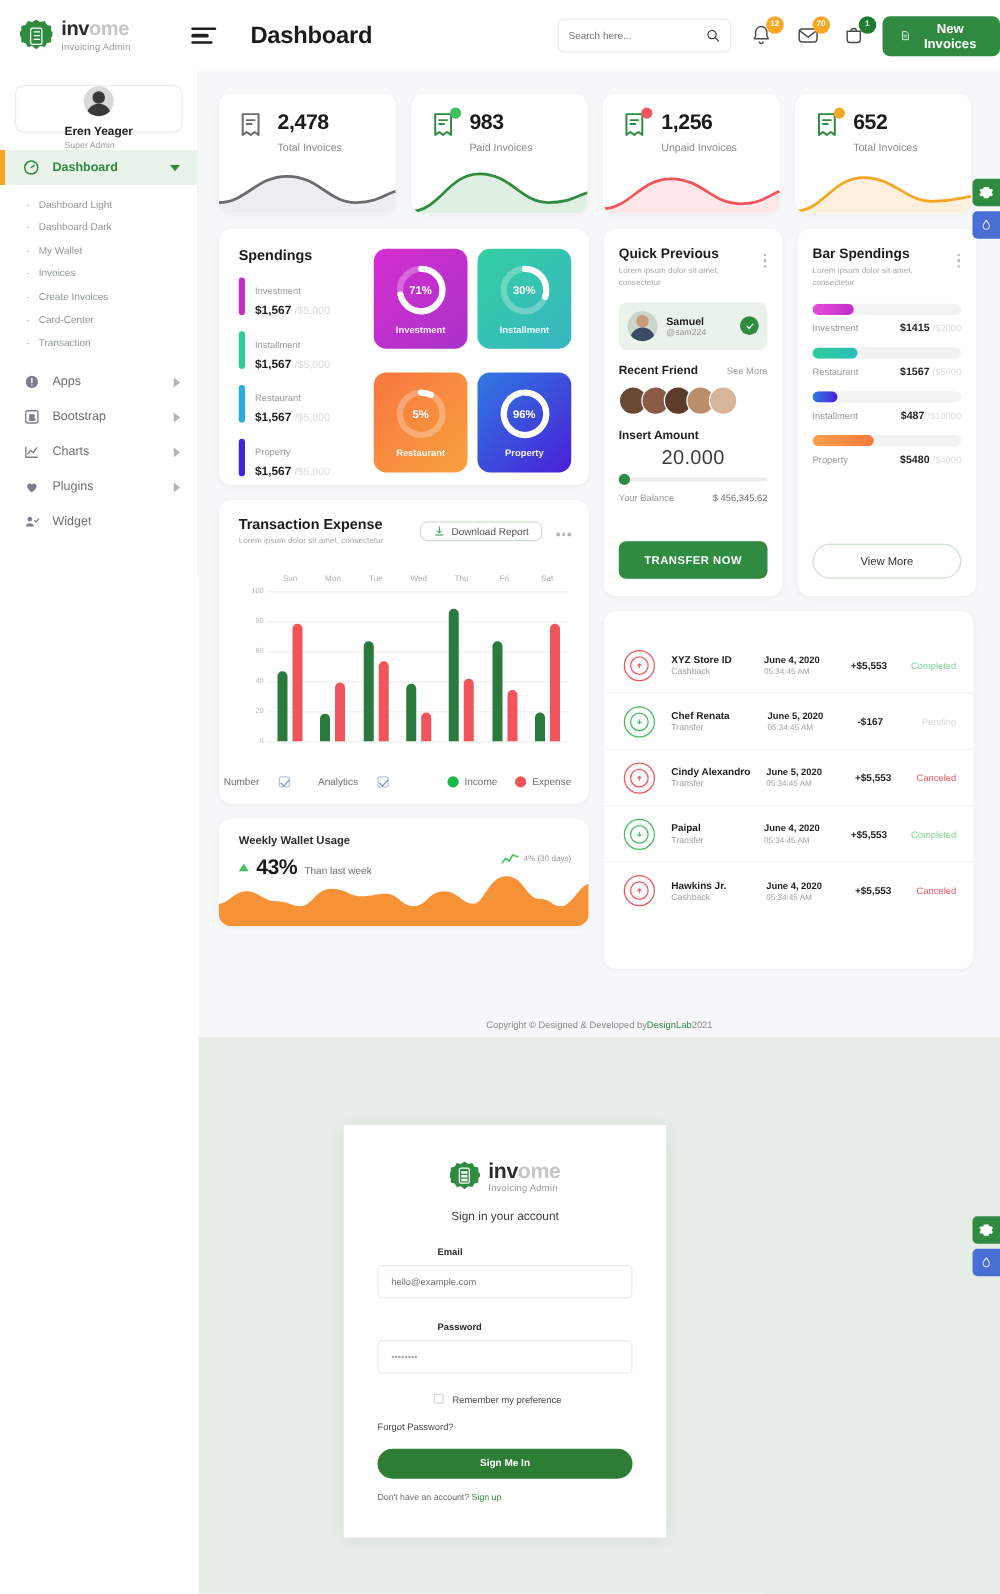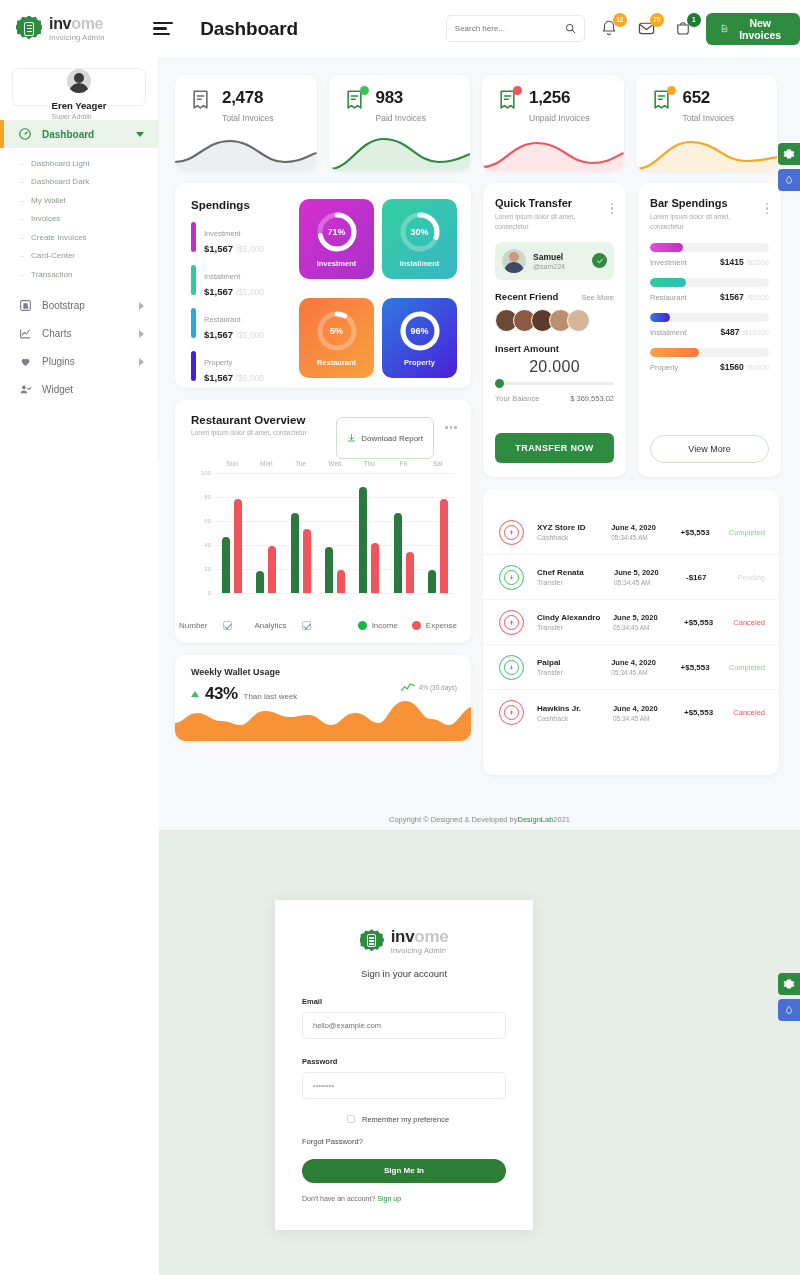--- a/index.html
+++ b/index.html
@@ -138,21 +138,21 @@
   .bs-meta { display: flex; align-items: baseline; margin-top: 5px; }
   .bs-nm { font-size: 7.5px; color: #9a9a9a; }
   .bs-vals { margin-left: auto; font-size: 8.5px; font-weight: bold; color: #1e1e1e; }
   .bs-vals .of { color: #dedede; font-weight: normal; font-size: 7.5px; }
   .bs-btn { position: absolute; left: 12px; right: 12px; bottom: 14px; height: 28px; background: #fff; border: 1px solid #cfe0cf; border-radius: 18px; color: #2f2f2f; font-size: 9px; cursor: pointer; font-family: "Liberation Sans", sans-serif; }
 
   
   .to-card { width: 296px; height: 243px; padding: 14px 14px 0 16px; position: relative; }
   .to-title { font-size: 11.5px; font-weight: bold; color: #1b1b1b; }
   .to-sub { font-size: 6.5px; color: #a9a9a9; margin-top: 3px; }
-  .dl-btn { position: absolute; right: 37px; top: 17px; height: 42px; border: 1px solid #cfe0cf; background: #fff; border-radius: 6px; display: flex; align-items: center; gap: 5px; padding: 0 10px; font-size: 8px; color: #555; cursor: pointer; font-family: "Liberation Sans", sans-serif; }
+  .dl-btn { position: absolute; right: 37px; top: 17px; height: 16px; border: 1px solid #cfe0cf; background: #fff; border-radius: 6px; display: flex; align-items: center; gap: 5px; padding: 0 10px; font-size: 8px; color: #555; cursor: pointer; font-family: "Liberation Sans", sans-serif; }
   .dots3 { position: absolute; right: 14px; top: 26px; display: flex; gap: 2px; cursor: pointer; }
   .dots3 i { width: 2.6px; height: 2.6px; border-radius: 50%; background: #b6b6b6; }
   .chart { position: absolute; left: 16px; top: 60px; width: 264px; height: 145px; }
   .c-days { position: absolute; left: 24px; top: 0; right: 0; display: flex; }
   .c-days span { flex: 1; text-align: center; font-size: 6.5px; color: #b0b0b0; }
   .c-yaxis { position: absolute; left: 0; top: 13px; width: 20px; height: 120px; }
   .c-yaxis span { position: absolute; right: 0; font-size: 6px; color: #bdbdbd; transform: translateY(-50%); }
   .c-plot { position: absolute; left: 24px; top: 13px; right: 0; height: 120px; }
   .c-grid { position: absolute; left: 0; right: 0; height: 1px; background: #f0f0f0; }
   .c-groups { position: absolute; left: 0; right: 0; bottom: 0; top: 0; display: flex; }
@@ -209,21 +209,21 @@
   .fab.drop { background: #4a6fd4; top: 169px; }
   .fab2.gear { background: #2e8b40; top: 973px; }
   .fab2.drop { background: #4a6fd4; top: 999px; }
 
   
   .login-wrap { position: absolute; left: 159px; top: 830px; width: 641px; height: 445px; background: #e6ece6; }
   .login-card { position: absolute; left: 116px; top: 70px; width: 258px; height: 330px; background: #fff; box-shadow: 0 2px 14px rgba(0,0,0,.07); padding: 28px 27px 0 27px; }
   .l-logo { display: flex; align-items: center; justify-content: center; gap: 7px; }
   .l-logo .logo-text .brand { font-size: 17px; }
   .l-signin { text-align: center; font-size: 9.5px; color: #3b3b3b; margin-top: 13px; }
-  .l-label { font-size: 7.5px; font-weight: bold; color: #2b2b2b; margin-top: 18px; }
+  .l-label { font-size: 7.5px; font-weight: bold; color: #2b2b2b; margin-top: 18px; margin-left: 48px; }
   .l-input { margin-top: 6px; width: 100%; height: 27px; border: 1px solid #ececec; border-radius: 4px; padding: 0 10px; font-size: 7.5px; color: #a8a8a8; outline: 0; font-family: "Liberation Sans", sans-serif; background: #fff; }
   .l-remember { margin-top: 16px; display: flex; align-items: center; gap: 7px; font-size: 7.5px; color: #4b4b4b; padding-left: 45px; }
   .l-box { width: 8px; height: 8px; border: 1px solid #d6d6d6; border-radius: 1.5px; }
   .l-forgot { margin-top: 13px; font-size: 7.5px; color: #4b4b4b; cursor: pointer; }
   .l-btn { margin-top: 13px; width: 100%; height: 24px; background: #2e7d35; border: 0; border-radius: 12px; color: #fff; font-size: 8px; font-weight: bold; cursor: pointer; font-family: "Liberation Sans", sans-serif; }
   .l-foot { margin-top: 12px; font-size: 7px; color: #6b6b6b; }
   .l-foot .su { color: #2e8b40; cursor: pointer; }
 </style>
 </head>
 <body>
@@ -341,20 +341,31 @@
           </div>
         <div class="sub-item">
             <span class="dash">-</span>
             <span>Transaction</span>
           </div>
       </div>
 
       <div class="nav-item">
         <span class="nav-ic">
             <svg width="13" height="13" viewBox="0 0 24 24" fill="none">
+              <circle cx="12" cy="12" r="9" fill="#7d7d8d"></circle>
+              <path d="M12 7v6" stroke="#fff" stroke-width="2" stroke-linecap="round"></path>
+              <circle cx="12" cy="16.5" r="1" fill="#fff"></circle>
+            </svg>
+          </span>
+        <span>Apps</span>
+        <span class="nav-arrow right"></span>
+      </div>
+      <div class="nav-item">
+        <span class="nav-ic">
+            <svg width="13" height="13" viewBox="0 0 24 24" fill="none">
               <rect x="3" y="3" width="18" height="18" rx="3" stroke="#7d7d8d" stroke-width="2"></rect>
               <path d="M8 8h6a2.5 2.5 0 010 5H8zM8 13h7a2.5 2.5 0 010 5H8z" fill="#7d7d8d"></path>
             </svg>
           </span>
         <span>Bootstrap</span>
         <span class="nav-arrow right"></span>
       </div>
       <div class="nav-item">
         <span class="nav-ic">
             <svg width="13" height="13" viewBox="0 0 24 24" fill="none">
@@ -546,21 +557,21 @@
                     <circle cx="22" cy="22" r="17" fill="none" stroke="#fff" stroke-width="5" stroke-linecap="round" stroke-dasharray="102.5 106.8" transform="rotate(-90 22 22)"></circle>
                   </svg>
                 <div class="pct">96%</div>
               </div>
               <div class="dname">Property</div>
             </div>
           </div>
         </div>
 
         <div class="card to-card" style="margin-top:12px">
-          <div class="to-title">Restaurant Overview</div>
+          <div class="to-title">Transaction Expense</div>
           <div class="to-sub">Lorem ipsum dolor sit amet, consectetur</div>
           <div class="dl-btn">
             <svg width="9" height="10" viewBox="0 0 24 24" fill="none">
                 <path d="M12 3v12M7 11l5 5 5-5" stroke="#2e8b40" stroke-width="2" stroke-linecap="round" stroke-linejoin="round"></path>
                 <path d="M4 20h16" stroke="#2e8b40" stroke-width="2" stroke-linecap="round"></path>
               </svg>
             <span>Download Report</span>
           </div>
           <div class="dots3">
               <i></i>
@@ -656,21 +667,21 @@
           <svg class="ww-wave" viewBox="0 0 296 48" preserveAspectRatio="none">
             <path d="M0 30 C 8 30, 12 20, 22 20 C 32 20, 36 28, 46 28 C 56 28, 58 32, 66 32 C 74 32, 78 18, 90 18 C 102 18, 104 24, 114 24 C 124 24, 124 22, 134 22 C 144 22, 146 32, 156 32 C 166 32, 168 20, 180 20 C 192 20, 194 30, 204 30 C 212 30, 216 8, 230 8 C 244 8, 246 26, 256 26 C 266 26, 266 32, 274 32 C 282 32, 288 16, 296 14 L296 48 L0 48 Z" fill="#f79336"></path>
           </svg>
         </div>
       </div>
 
       <div>
         <div class="row">
 
           <div class="card qt-card">
-            <div class="qt-title">Quick Transfer</div>
+            <div class="qt-title">Quick Previous</div>
             <div class="qt-sub">Lorem ipsum dolor sit amet, consectetur</div>
             <div class="kebab">
                 <i></i>
                 <i></i>
                 <i></i>
               </div>
             <div class="qt-person">
               <div class="av">
                 <div style="position:absolute;left:7px;top:3px;width:10px;height:10px;border-radius:50%;background:#c99b7a"></div>
                 <div style="position:absolute;left:2px;top:13px;width:20px;height:14px;border-radius:10px 10px 0 0;background:#3c4b63"></div>
@@ -696,21 +707,21 @@
               <div class="f" style="background:#b98f6d"></div>
               <div class="f" style="background:#d6b59a"></div>
             </div>
             <div class="qt-ia">Insert Amount</div>
             <div class="qt-amt">20.000</div>
             <div class="slider">
                 <div class="knob"></div>
               </div>
             <div class="qt-bal">
               <span>Your Balance</span>
-              <span class="v">$ 369,553.02</span>
+              <span class="v">$ 456,345.62</span>
             </div>
             <button class="qt-btn">TRANSFER NOW</button>
           </div>
 
           <div class="card bs-card">
             <div class="qt-title">Bar Spendings</div>
             <div class="qt-sub">Lorem ipsum dolor sit amet, consectetur</div>
             <div class="kebab">
                 <i></i>
                 <i></i>
@@ -743,21 +754,21 @@
                   <span class="bs-nm">Installment</span>
                   <span class="bs-vals"><span>$487</span> <span class="of">/$10000</span></span>
                 </div>
             </div>
             <div class="bs-item">
               <div class="bs-track">
                   <div class="bs-fill" style="width:41%;background:linear-gradient(90deg,#f9a04b,#f97a3b)"></div>
                 </div>
               <div class="bs-meta">
                   <span class="bs-nm">Property</span>
-                  <span class="bs-vals"><span>$1560</span> <span class="of">/$4000</span></span>
+                  <span class="bs-vals"><span>$5480</span> <span class="of">/$4000</span></span>
                 </div>
             </div>
 
             <button class="bs-btn">View More</button>
           </div>
         </div>
 
         <div class="card pt-card" style="margin-top:12px">
           <div id="pt-rows" style="margin-top:8px">
               <div class="pt-row">

